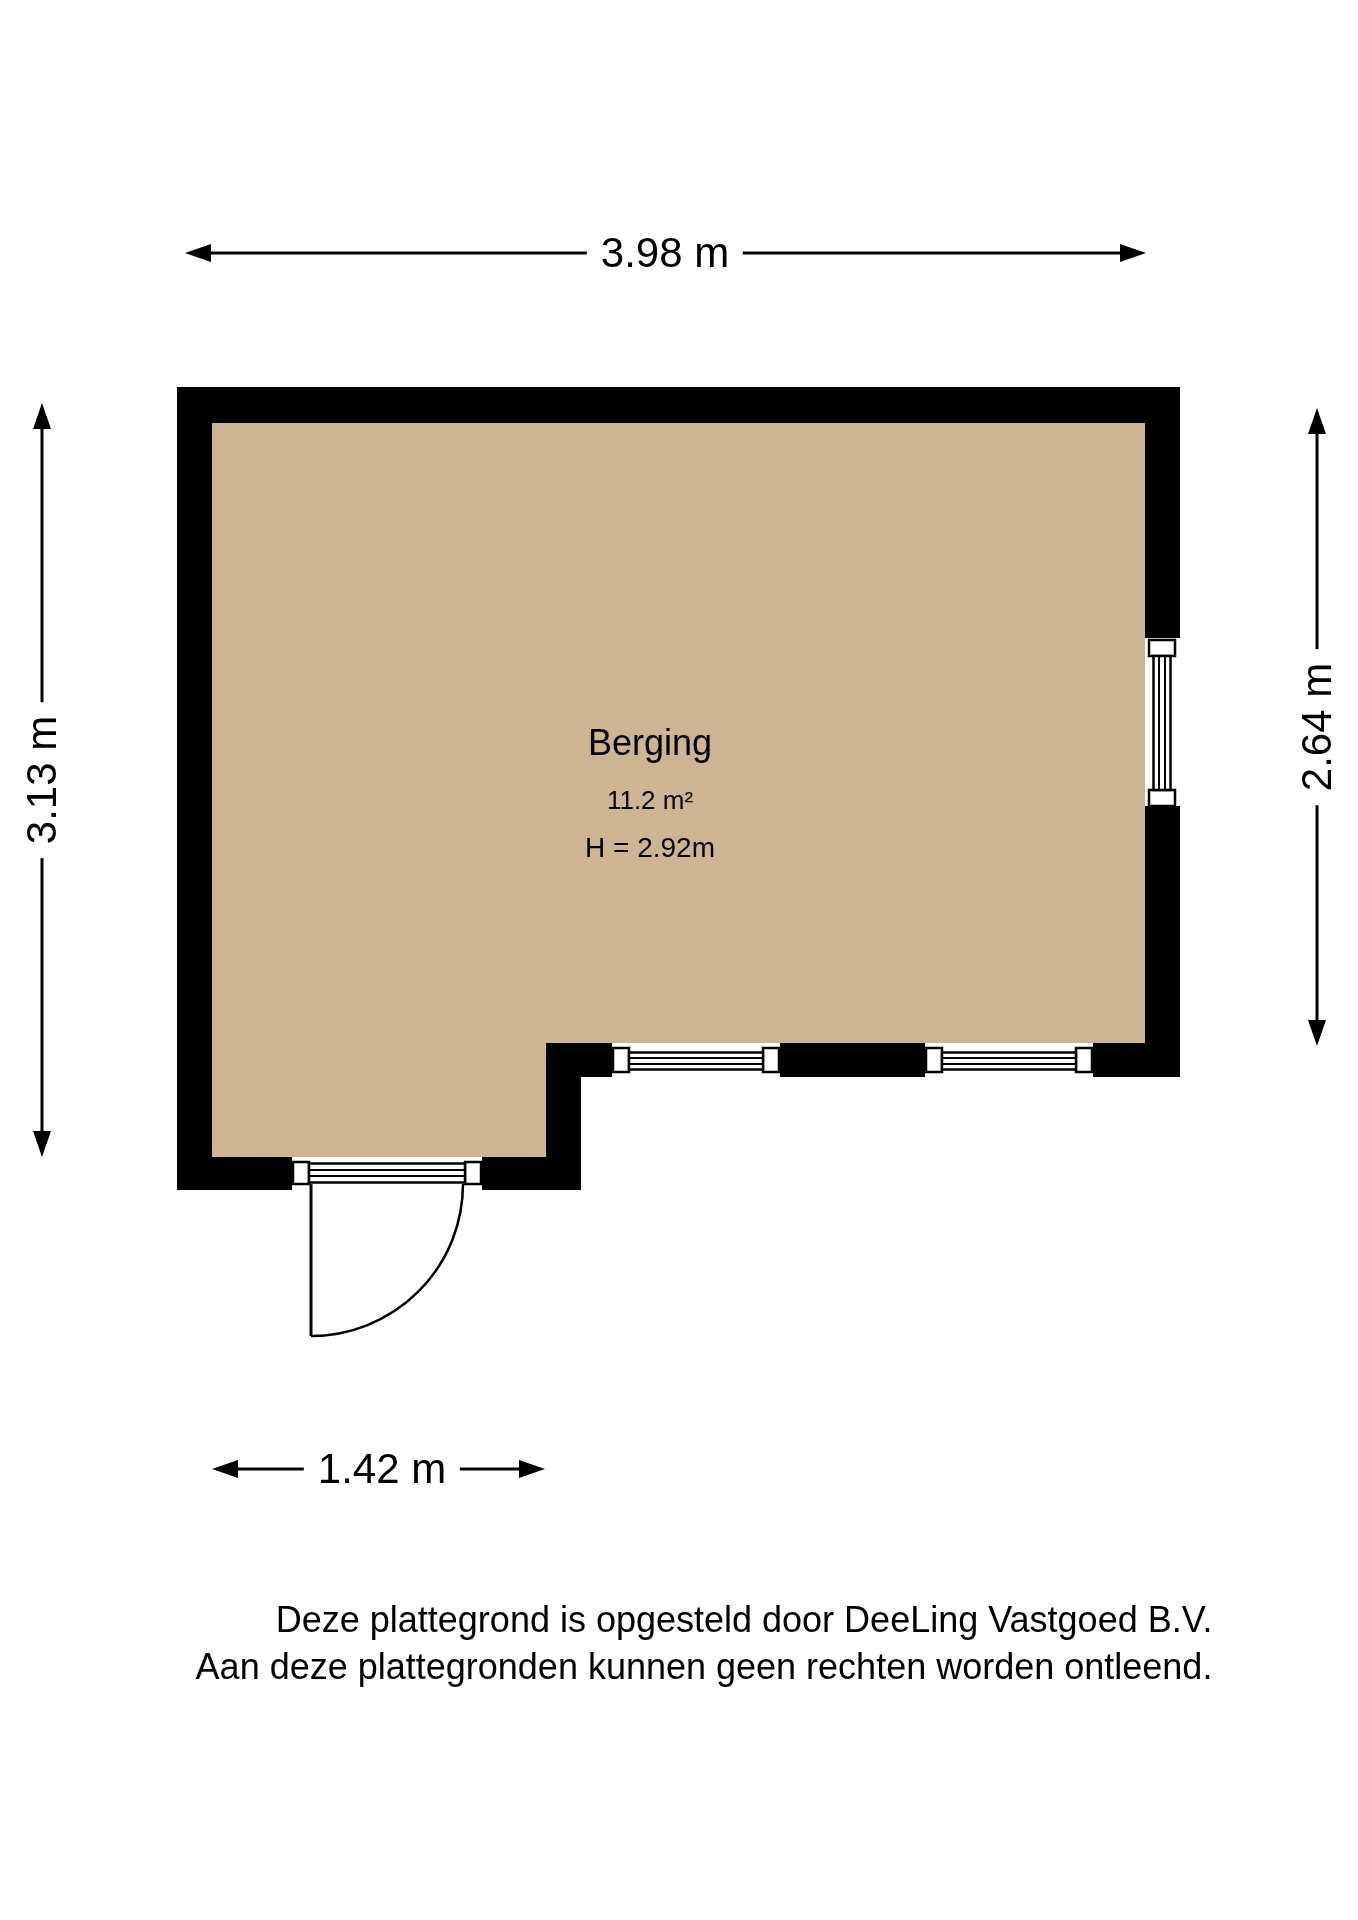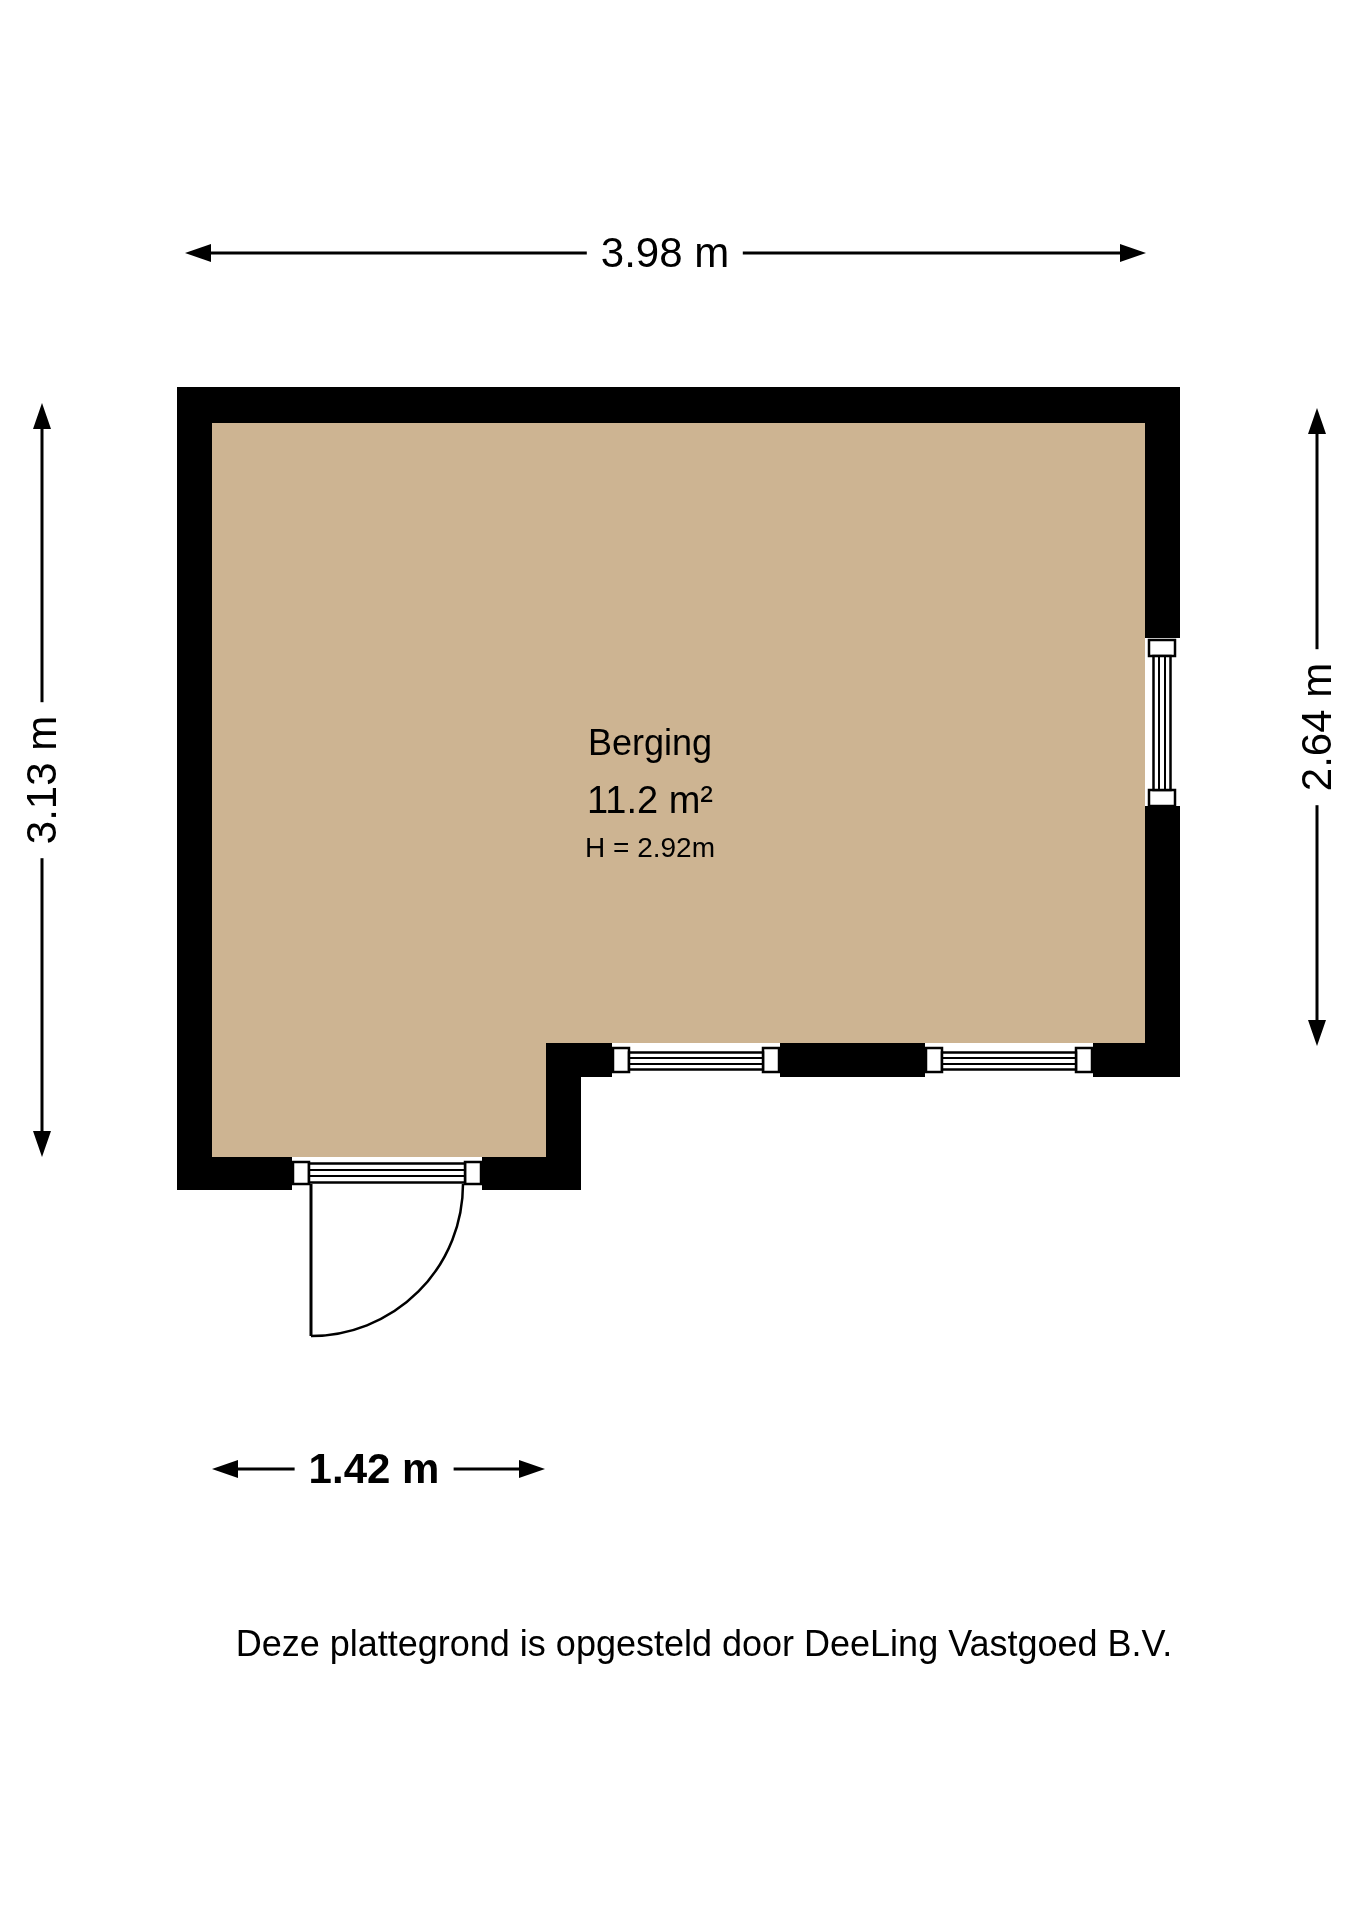--- a/index.html
+++ b/index.html
@@ -38,21 +38,21 @@
   }
   .dim-label {
     font-size:42px;
     background:var(--background);
     padding:2px 14px;
   }
   .dim-label.vertical {
     transform:translate(-50%,-50%) rotate(-90deg);
   }
   .room-name   { font-size:36px; }
-  .room-area   { font-size:38px; }
+  .room-area   { font-size:26px; }
   .room-height { font-size:28px; }
 
   .footer {
     position:absolute;
     left:704px;
     top:1643px;
     transform:translate(-50%,-50%);
     text-align:right;
     font-size:36px;
     line-height:47px;
@@ -134,23 +134,24 @@
     <g>
       <line class="dimline" x1="235" y1="1469" x2="522" y2="1469"></line>
       <polygon class="arrow" points="212,1469 238,1460 238,1478"></polygon>
       <polygon class="arrow" points="545,1469 519,1460 519,1478"></polygon>
     </g>
   </svg>
 
   <div class="label dim-label" style="left:665px; top:253px;">3.98 m</div>
   <div class="label dim-label vertical" style="left:42px; top:780px;">3.13 m</div>
   <div class="label dim-label vertical" style="left:1317px; top:727px;">2.64 m</div>
-  <div class="label dim-label" style="left:374px; top:1469px;font-weight:bold;">1.42 m</div>
+  <div class="label dim-label" style="left:382px; top:1469px;">1.42 m</div>
 
   <div class="label room-name" style="left:650px; top:743px;">Berging</div>
   <div class="label room-area" style="left:650px; top:800px;">11.2 m²</div>
   <div class="label room-height" style="left:650px; top:848px;">H = 2.92m</div>
 
   <div class="footer">
     <div>Deze plattegrond is opgesteld door DeeLing Vastgoed B.V.</div>
+    <div>Aan deze plattegronden kunnen geen rechten worden ontleend.</div>
   </div>
 
 </div>
 
 </body></html>

